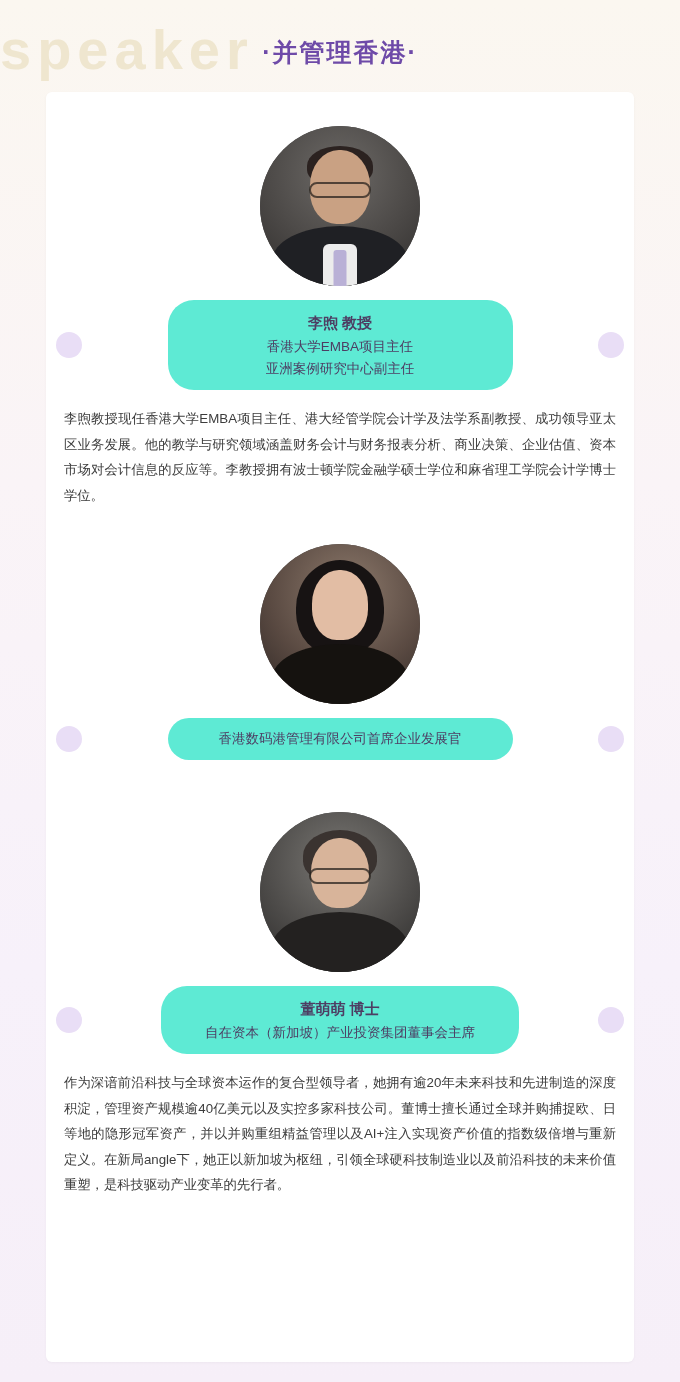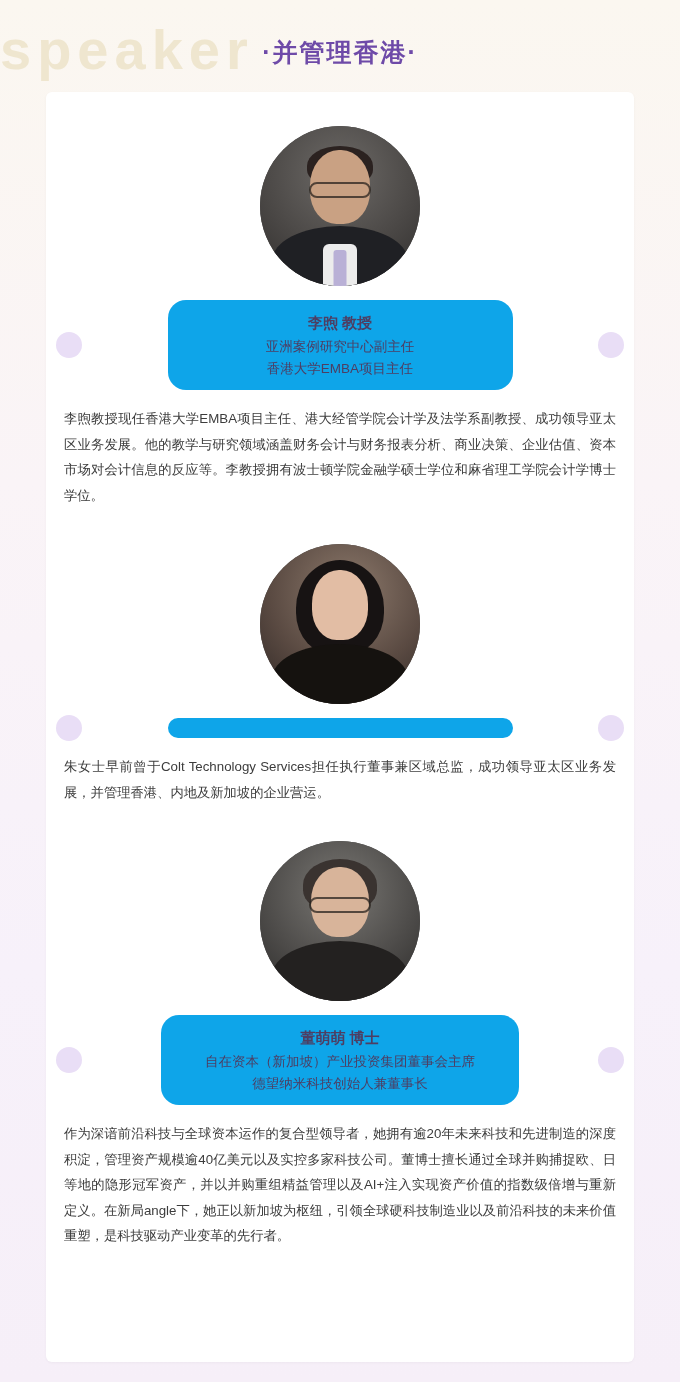--- a/index.html
+++ b/index.html
@@ -148,22 +148,22 @@
   }
   .dot {
     position: absolute;
     width: 26px; height: 26px;
     border-radius: 50%;
     background: #e9def6;
   }
   .dot.left { left: 10px; }
   .dot.right { right: 10px; }
   .plaque {
-    background: #0ea5e9;
-    border-radius: 18px;
+    background: #5eead4;
+    border-radius: 26px;
     padding: 10px 44px;
     text-align: center;
     min-width: 345px;
   }
   .plaque .nm {
     font-size: 15px;
     color: #4d3e63;
     font-weight: 700;
     line-height: 1.7;
   }
@@ -202,22 +202,22 @@
         <div class="p-body"></div>
         <div class="p-shirt"></div>
         <div class="p-tie"></div>
       </div>
     </div>
     <div class="plaque-row">
       <span class="dot left"></span>
       <span class="dot right"></span>
       <div class="plaque">
         <div class="nm">李煦 教授</div>
+        <div class="rl">香港大学EMBA项目主任</div>
         <div class="rl">亚洲案例研究中心副主任</div>
-        <div class="rl">香港大学EMBA项目主任</div>
       </div>
     </div>
     <div class="bio">
       <p>李煦教授现任香港大学EMBA项目主任、港大经管学院会计学及法学系副教授、成功领导亚太区业务发展。他的教学与研究领域涵盖财务会计与财务报表分析、商业决策、企业估值、资本市场对会计信息的反应等。李教授拥有波士顿学院金融学硕士学位和麻省理工学院会计学博士学位。</p>
     </div>
   </div>
 
   <div class="speaker">
     <div class="portrait-wrap">
       <div class="portrait p2">
@@ -226,45 +226,44 @@
         <div class="p-head"></div>
 
         <div class="p-body"></div>
 
       </div>
     </div>
     <div class="plaque-row">
       <span class="dot left"></span>
       <span class="dot right"></span>
       <div class="plaque">
+        <div class="rl">香港数码港管理有限公司首席企业发展官</div>
       </div>
     </div>
     <div class="bio">
-      <p>朱女士早前曾于Colt Technology Services担任执行董事兼区域总监，成功领导亚太区业务发展，并管理香港、内地及新加坡的企业营运。</p>
     </div>
   </div>
 
   <div class="speaker">
     <div class="portrait-wrap">
       <div class="portrait p3">
         <div class="p-bg"></div>
         <div class="p-hair"></div>
         <div class="p-head"></div>
         <div class="p-glasses"></div>
         <div class="p-body"></div>
 
       </div>
     </div>
     <div class="plaque-row">
       <span class="dot left"></span>
       <span class="dot right"></span>
       <div class="plaque">
         <div class="nm">董萌萌 博士</div>
         <div class="rl">自在资本（新加坡）产业投资集团董事会主席</div>
-        <div class="rl">德望纳米科技创始人兼董事长</div>
       </div>
     </div>
     <div class="bio">
       <p>作为深谙前沿科技与全球资本运作的复合型领导者，她拥有逾20年未来科技和先进制造的深度积淀，管理资产规模逾40亿美元以及实控多家科技公司。董博士擅长通过全球并购捕捉欧、日等地的隐形冠军资产，并以并购重组精益管理以及AI+注入实现资产价值的指数级倍增与重新定义。在新局angle下，她正以新加坡为枢纽，引领全球硬科技制造业以及前沿科技的未来价值重塑，是科技驱动产业变革的先行者。</p>
     </div>
   </div>
 
 </div>
 
 </body></html>

